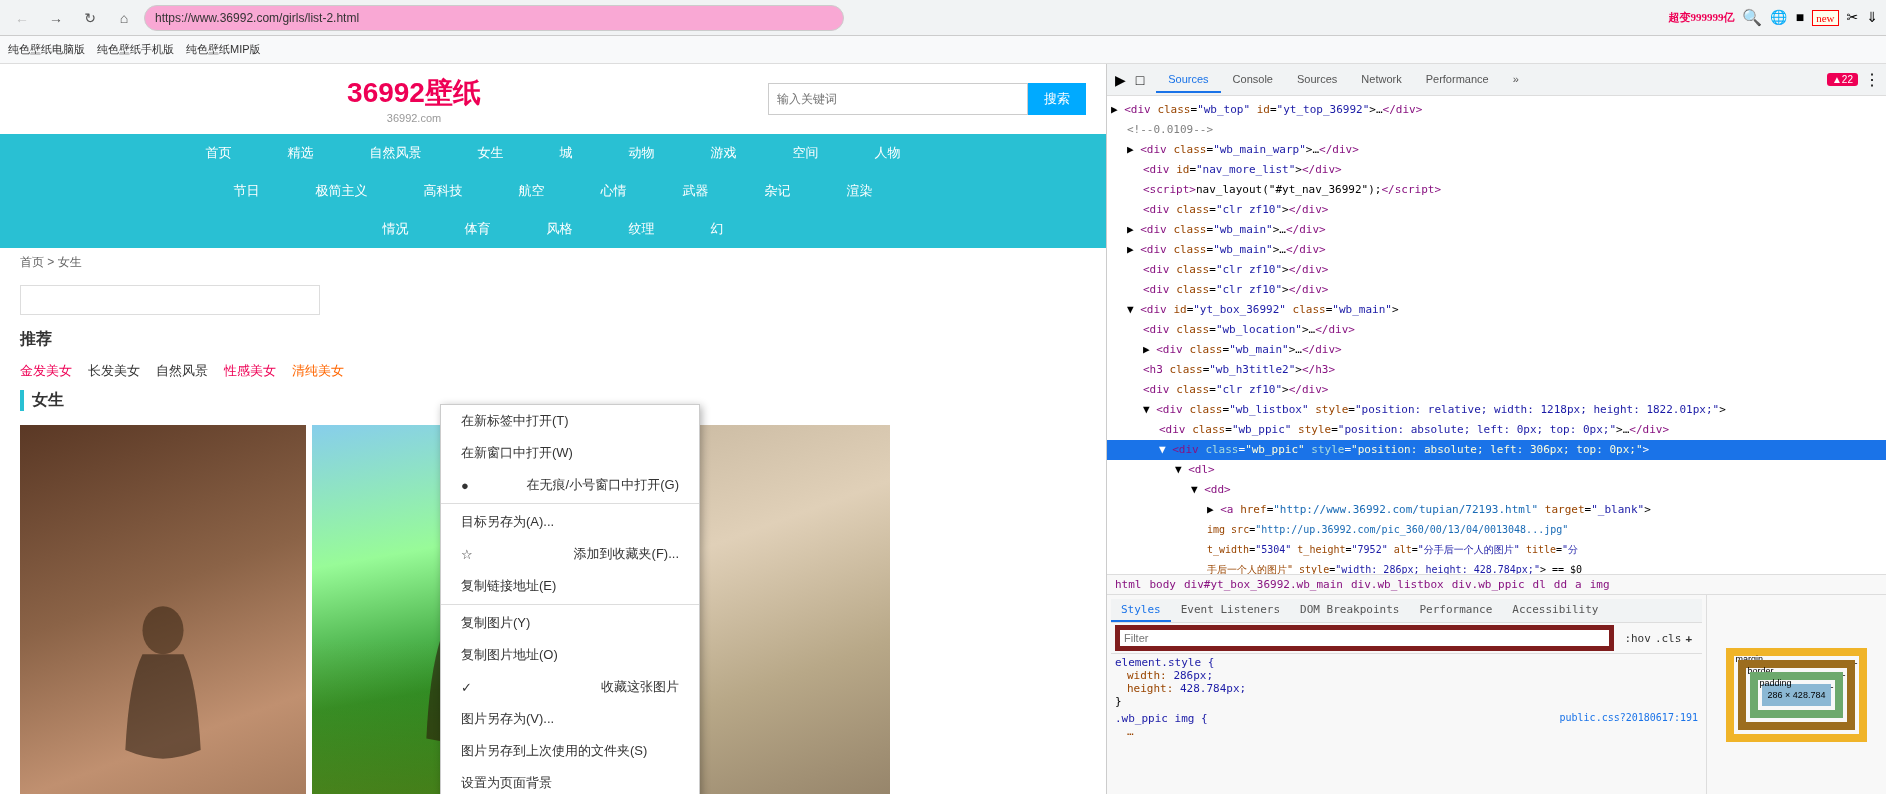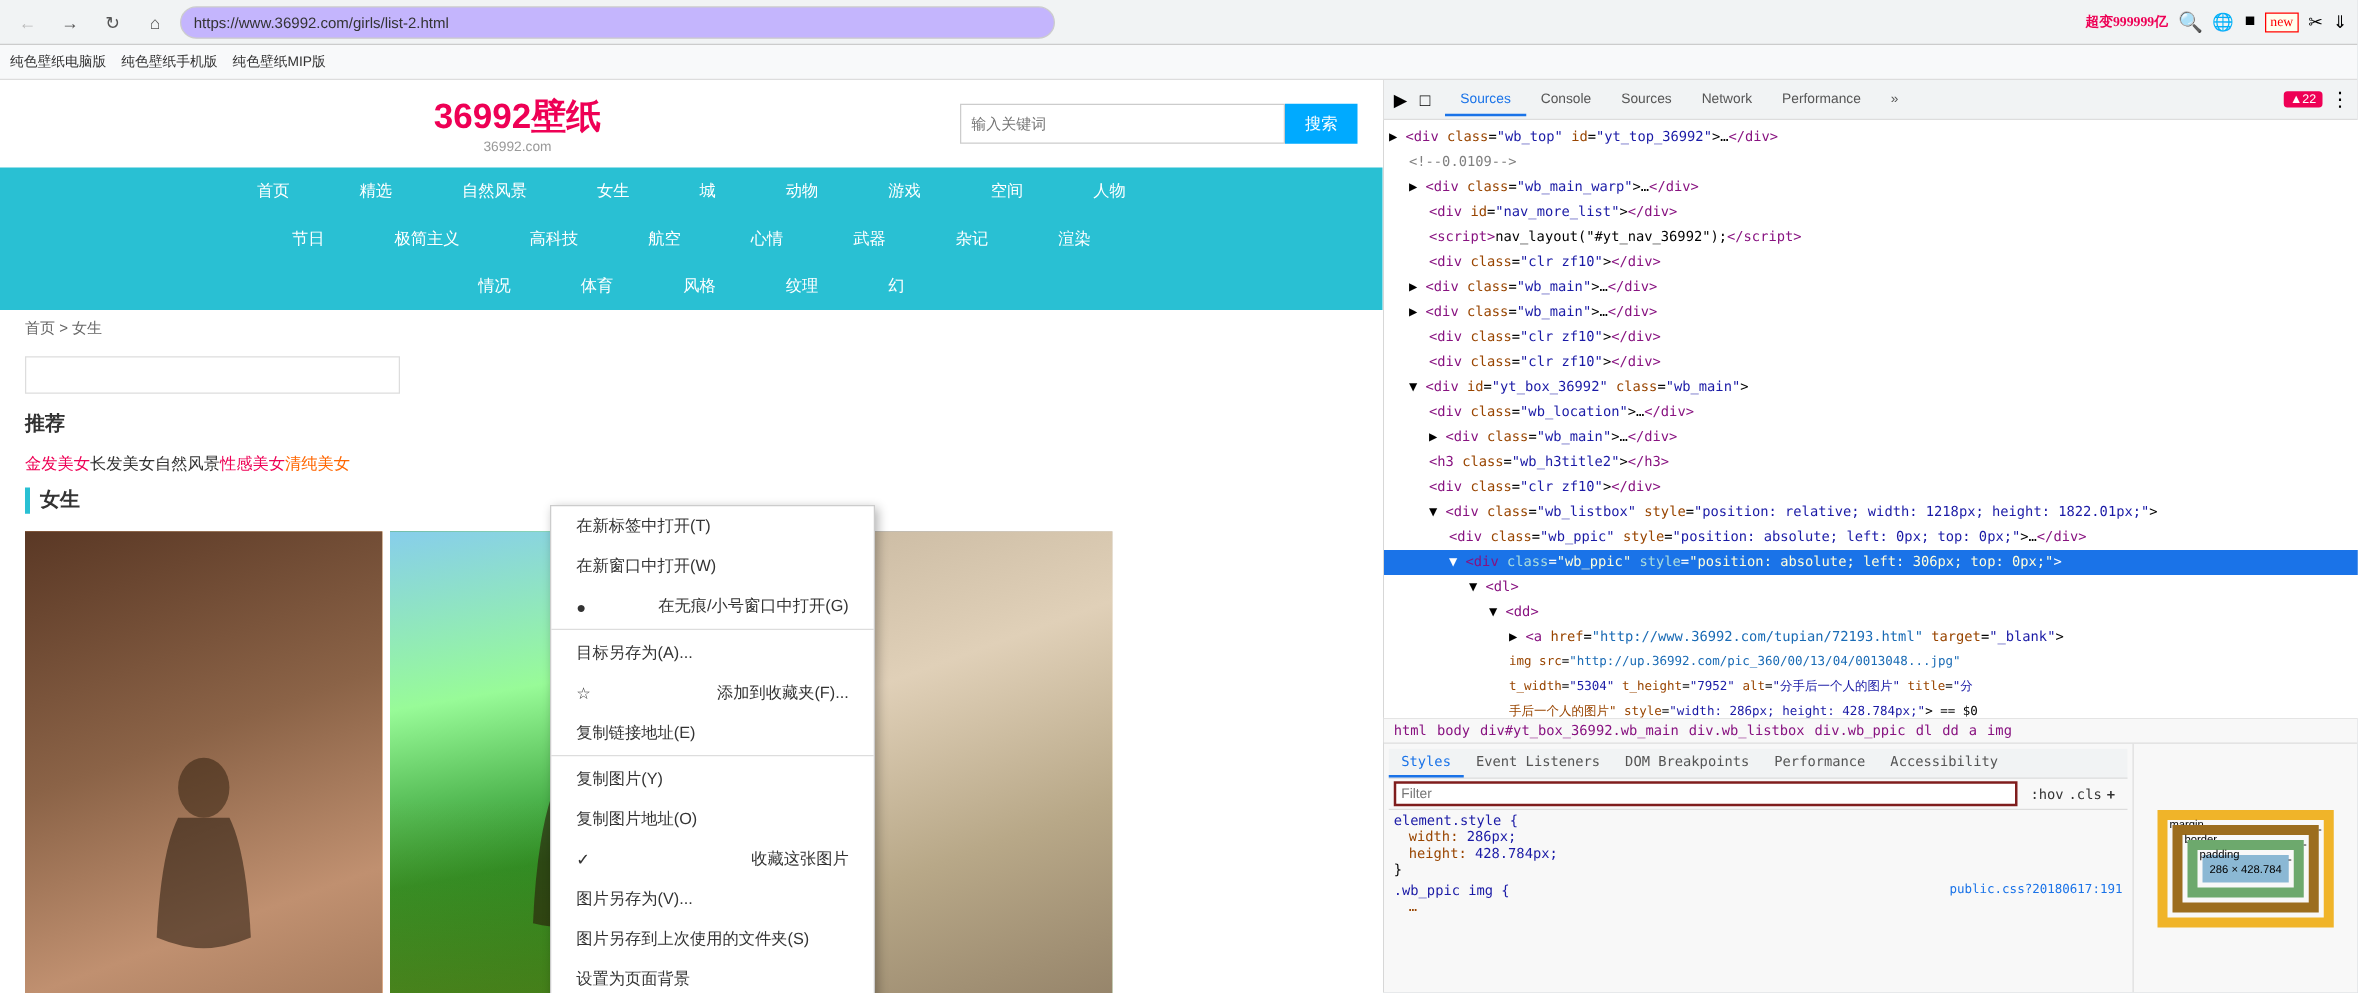--- a/index.html
+++ b/index.html
@@ -37,21 +37,21 @@
       font-size: 14px;
       color: #555;
     }
     .nav-btn.disabled { color: #bbb; cursor: default; }
 
     .address-bar {
       flex: 1;
       height: 26px;
       border: 1px solid #ccc;
       border-radius: 13px;
-      background: #c4b5fd;
+      background: #f9a8d4;
       display: flex;
       align-items: center;
       padding: 0 10px;
       font-size: 12px;
       color: #333;
       max-width: 700px;
     }
 
     .browser-actions {
       display: flex;
@@ -167,20 +167,21 @@
       padding: 0 8px;
       font-size: 12px;
     }
 
     
     .category-section {
       padding: 6px 20px;
     }
     .tags {
       display: flex;
+      gap: 16px;
       flex-wrap: wrap;
     }
     .tag { color: #333; cursor: pointer; font-size: 13px; }
     .tag.red { color: #e05; }
     .tag.pink { color: #f80; }
 
     
     .image-grid {
       display: flex;
       gap: 6px;
@@ -320,21 +321,21 @@
 
     .filter-bar {
       display: flex;
       align-items: center;
       padding: 2px 4px;
       border-bottom: 1px solid #ddd;
       gap: 4px;
     }
     .filter-input {
       flex: 1;
-      border: 2px solid #7f1d1d;
+      border: 5px solid #7f1d1d;
       padding: 2px 4px;
       font-size: 11px;
     }
 
     .style-rule {
       padding: 2px 4px;
       font-size: 11px;
     }
     .style-selector { color: #1a1aa6; }
     .style-prop { color: #994500; padding-left: 12px; }

